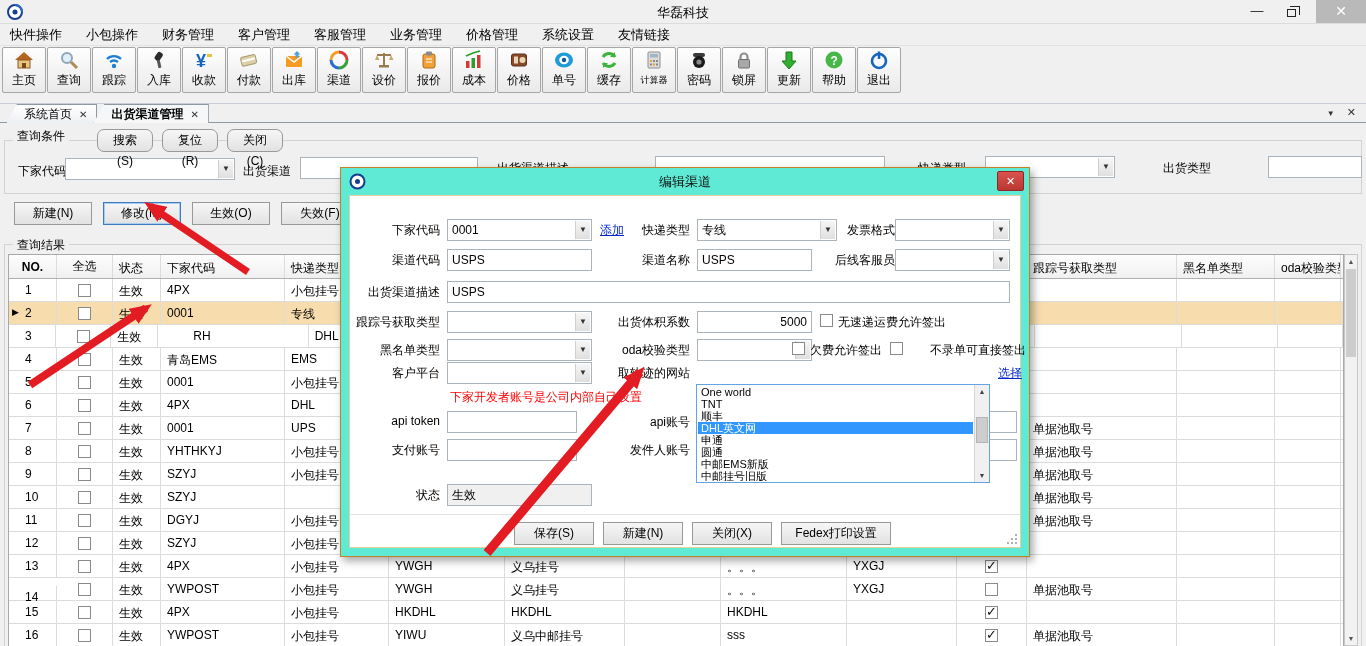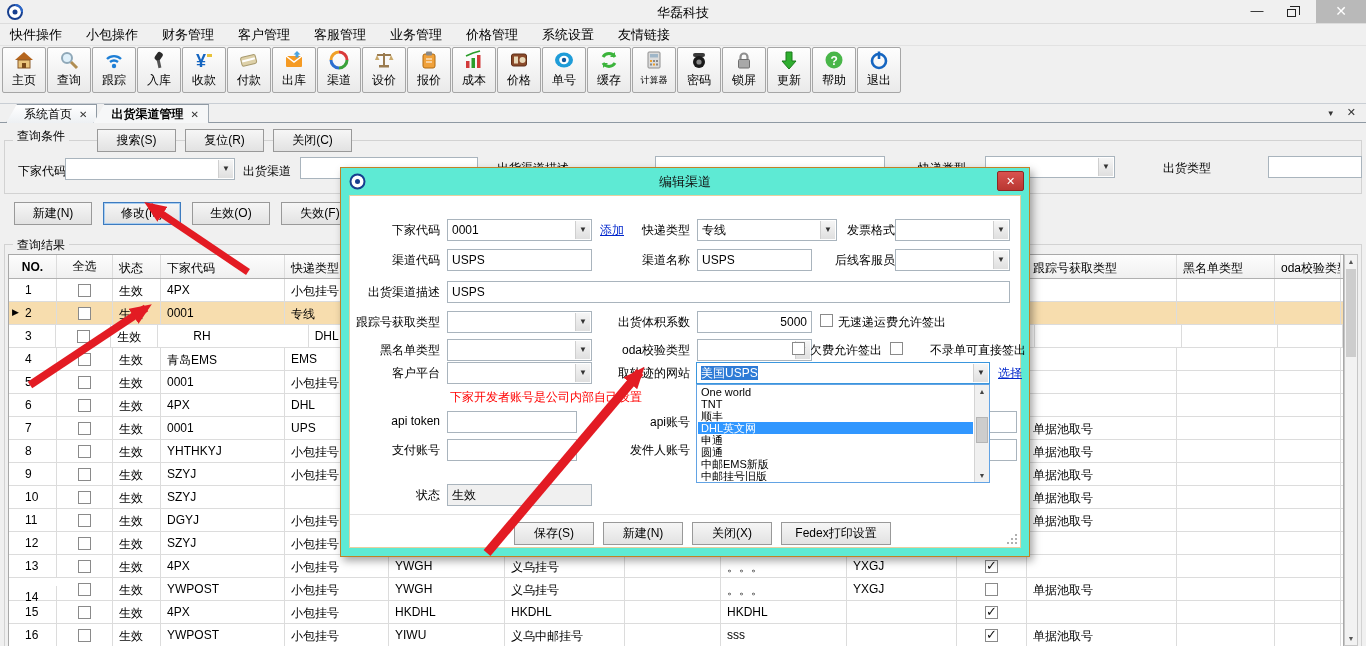--- a/index.html
+++ b/index.html
@@ -46,21 +46,21 @@
   
   .btn{height:23px;line-height:21px;text-align:center;font-size:12px;background:linear-gradient(#f6f6f6,#e2e2e2);
     border:1px solid #999;padding:0 8px;}
   .btn.focused{border-color:#3d7bbf;box-shadow:inset 0 0 0 1px #a8cdf0;}
   .tx,.cmb{position:absolute;height:22px;border:1px solid #a9b4bd;background:#fff;font-size:12px;line-height:20px;padding:0 4px;white-space:nowrap;overflow:hidden;}
   .cmb{padding-right:16px;}
   .cmb::after{content:"▼";position:absolute;right:1px;top:1px;bottom:1px;width:14px;font-size:8px;color:#333;text-align:center;line-height:18px;
     background:linear-gradient(#f6f6f6,#dfdfdf);border-left:1px solid #cfcfcf;}
   
   .search-btns{position:absolute;left:97px;top:129px;display:flex;gap:9px;z-index:1;}
-  .search-btns .btn{width:79px;}
+  .search-btns .btn{width:56px;border-radius:7px;}
   .qlabel{position:absolute;font-size:12px;}
   .action-btns{position:absolute;left:14px;top:202px;display:flex;gap:11px;}
   .action-btns .btn{width:78px;}
   
   .tablewrap{position:absolute;left:8px;top:254px;width:1336px;border:1px solid #a8a8a8;background:#fff;}
   .trh{display:flex;height:24px;background:linear-gradient(#fdfdfd,#f0f0f0);border-bottom:1px solid #b0b0b0;}
   .tr{display:flex;height:23px;background:#fff;border-bottom:1px solid #dcdcdc;}
   .tr.selrow{background:#f7ddae;}
   .th,.td{border-right:1px solid #dcdcdc;padding:4px 0 0 6px;font-size:12px;white-space:nowrap;overflow:hidden;height:100%;}
   .th{padding-top:5px;}
@@ -754,21 +754,20 @@
       <span class="lb" style="left:230px;top:146px;width:110px;">oda校验类型</span>
       <div class="cmb" style="left:347px;top:143px;width:115px;"></div>
       <span class="dck" style="left:442px;top:146px;"></span>
       <span class="dcl" style="left:460px;top:146px;">欠费允许签出</span>
       <span class="dck" style="left:540px;top:146px;"></span>
       <span class="dcl" style="left:580px;top:146px;">不录单可直接签出</span>
 
       <span class="lb" style="left:0;top:169px;width:90px;">客户平台</span>
       <div class="cmb" style="left:97px;top:166px;width:145px;"></div>
       <span class="lb" style="left:230px;top:169px;width:110px;">取轨迹的网站</span>
-      <div class="cmb focus" style="left:346px;top:166px;width:294px;"><span class="hl">美国USPS</span></div>
       <span class="lnk" style="left:648px;top:169px;">选择</span>
 
       <div class="ddl">
         <div class="dd-items" id="ddlist">
             <div class="dd-item">One world</div>
             <div class="dd-item">TNT</div>
             <div class="dd-item">顺丰</div>
             <div class="dd-item sel">DHL英文网</div>
             <div class="dd-item">申通</div>
             <div class="dd-item">圆通</div>

